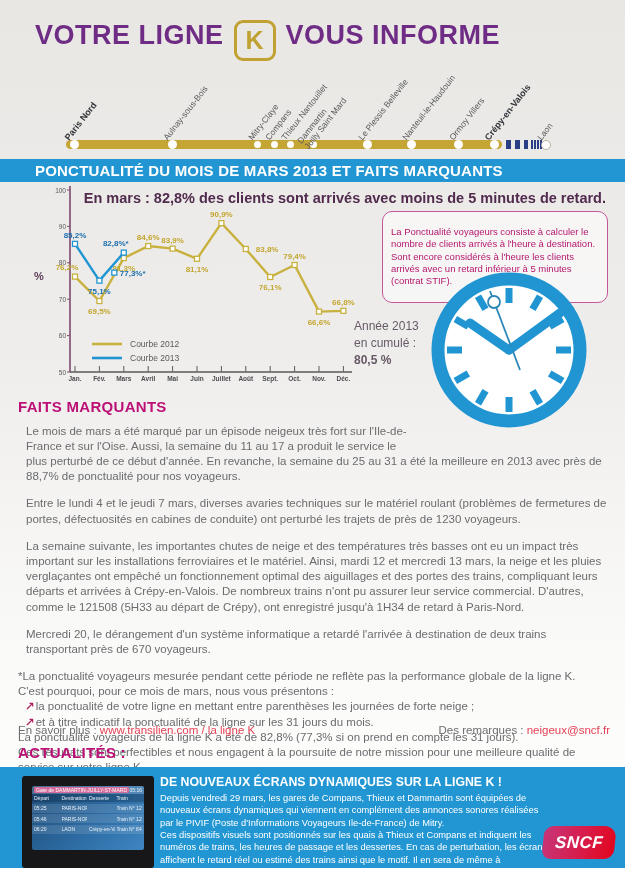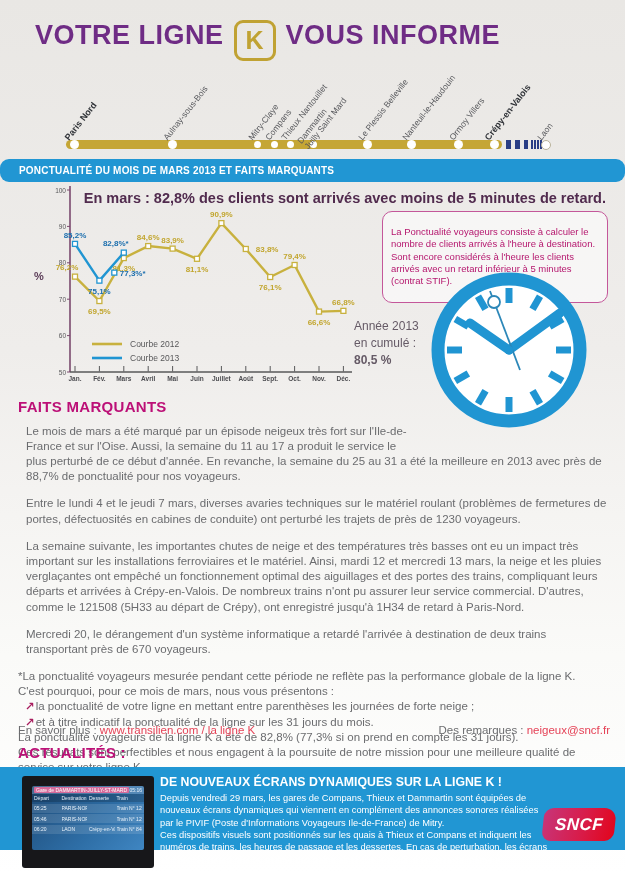--- a/index.html
+++ b/index.html
@@ -20,22 +20,22 @@
   .st-dot.major{width:9px;height:9px;top:140px;}
   .st-lbl{position:absolute;top:133px;transform:rotate(-52deg);transform-origin:0 100%;
           font-size:8.5px;color:#57585c;white-space:pre-line;line-height:1.05;}
   .st-lbl.bold{font-weight:bold;color:#2f3237;font-size:9px;}
   .dash{position:absolute;top:140px;height:9px;background:#2a3e85;}
   .laon-dot{position:absolute;left:541px;top:140px;width:8px;height:8px;border-radius:50%;
             background:#fff;border:1.5px solid #b9b29a;}
 
   
   .banner{position:absolute;left:0;top:159px;width:625px;height:23px;background:#2196d3;
-          color:#fff;font-weight:bold;font-size:10px;display:flex;align-items:center;
-          padding-left:19px;box-sizing:border-box;letter-spacing:.2px;border-radius:9px;}
+          color:#fff;font-weight:bold;font-size:15px;display:flex;align-items:center;
+          padding-left:35px;box-sizing:border-box;letter-spacing:.2px;}
 
   
   .chart-title{position:absolute;left:76px;top:190px;width:530px;color:#512b4e;
                font-size:14.5px;font-weight:bold;text-align:right;}
   #chart-wrap{position:absolute;left:30px;top:182px;width:335px;height:205px;}
   .infobox{position:absolute;left:382px;top:211px;width:226px;border:1.5px solid #c4579a;
            border-radius:10px;background:rgba(255,255,255,.55);padding:14px 8px;
            color:#b5176e;font-size:9.5px;line-height:1.3;box-sizing:border-box;}
   #clock{position:absolute;left:429px;top:270px;}
   .cumul{position:absolute;left:354px;top:318px;color:#655a66;font-size:12px;line-height:1.4;}
@@ -50,21 +50,21 @@
   .bullet{padding-left:7px;}
   .arrow{color:#a81d5e;font-weight:bold;margin-right:1px;}
 
   
   .links{position:absolute;left:18px;top:724px;width:592px;font-size:11.5px;color:#6b6c6f;
          display:flex;justify-content:space-between;}
   .red-link{color:#e54257;text-decoration:none;cursor:pointer;}
 
   
   .actu-h{position:absolute;left:18px;top:744px;color:#bc1077;font-size:15px;font-weight:bold;letter-spacing:.3px;}
-  .actu-box{position:absolute;left:0;top:767px;width:625px;height:83px;background:#2196d3;}
+  .actu-box{position:absolute;left:0;top:767px;width:625px;height:101px;background:#2196d3;}
   .photo{position:absolute;left:22px;top:9px;width:132px;height:92px;background:#17171a;border-radius:3px;}
   .screen{position:absolute;left:10px;top:10px;width:112px;height:64px;
           background:linear-gradient(135deg,#1d4a77,#2e6ea6 60%,#3f86c2);border-radius:2px;
           font-size:5px;color:#e8f2fb;overflow:hidden;}
   .scr-head{display:flex;justify-content:space-between;background:rgba(255,255,255,.18);padding:1px 2px;}
   .scr-chip{background:#d46a9a;border-radius:1px;padding:0 2px;color:#fff;}
   .scr-cols{display:flex;background:rgba(0,0,0,.18);padding:1px 2px;gap:2px;}
   .scr-cols span{flex:1;}
   .scr-row{display:flex;background:rgba(255,255,255,.12);margin-top:1.5px;padding:1.5px 2px;gap:2px;}
   .scr-row span{flex:1;white-space:nowrap;overflow:hidden;}

